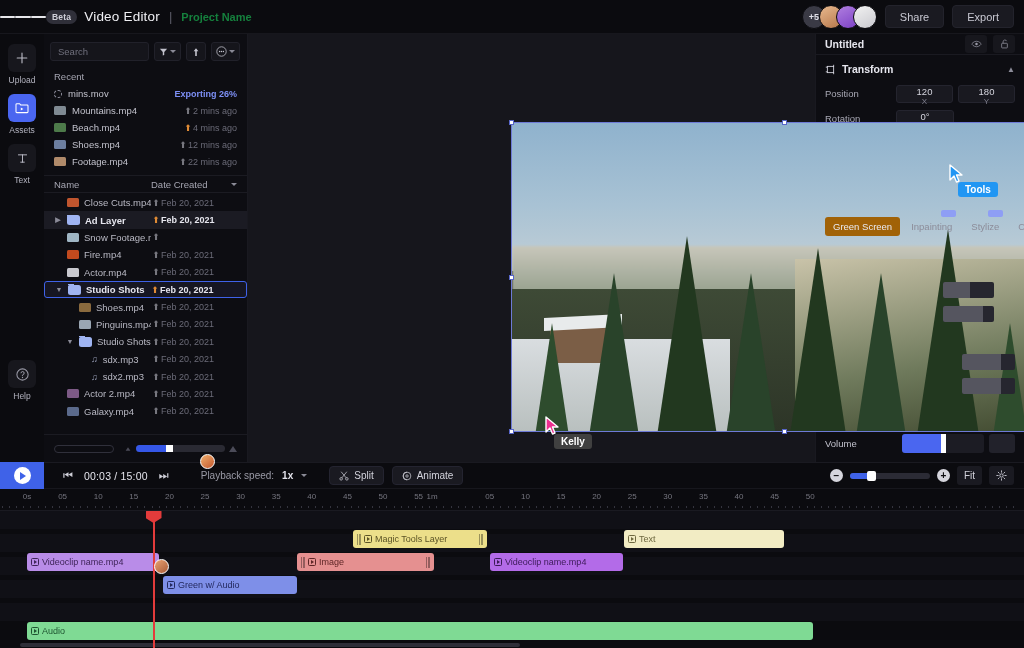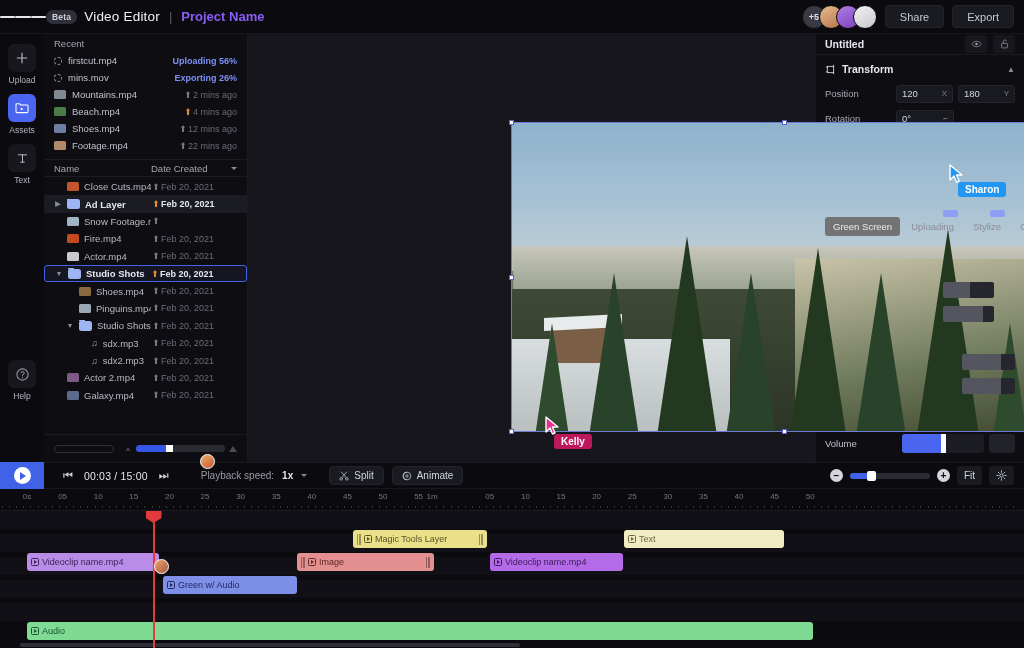--- a/index.html
+++ b/index.html
@@ -20,21 +20,21 @@
   }
   .hamburger { width: 46px; display: flex; align-items: center; justify-content: center; cursor: pointer; }
   .hamburger span { display: block; width: 16px; height: 2px; background: #e6e6ea; margin: 2px 0; border-radius: 1px; }
   .brand { display: flex; align-items: center; gap: 7px; }
   .beta-pill {
     background: #2f2f39; color: #cfcfd8; font-size: 8.5px; font-weight: bold;
     padding: 2px 6px; border-radius: 8px; letter-spacing: .2px;
   }
   .app-title { font-size: 13.5px; color: #f0f0f4; letter-spacing: .2px; }
   .title-div { color: #5c5c68; font-size: 13px; margin: 0 2px; }
-  .proj-name { font-size: 13px; color: #8b5cf6; font-weight: bold; }
+  .proj-name { font-size: 11px; color: #15803d; font-weight: bold; }
 
   .top-center {
     position: absolute; left: 50%; transform: translateX(-50%);
     display: flex; align-items: center; gap: 6px;
   }
   .tbtn {
     height: 22px; min-width: 26px; padding: 0 6px; background: #16161c; border-radius: 4px;
     display: flex; align-items: center; justify-content: center; gap: 4px; cursor: pointer;
     color: #9a9aa6; font-size: 10.5px; border: 1px solid #1d1d25;
   }
@@ -160,36 +160,36 @@
   .sq-btn { width: 22px; height: 18px; background: #17171d; border-radius: 3px; display: flex; align-items: center; justify-content: center; color: #9b9ba8; font-size: 10px; cursor: pointer; }
   .sect { padding: 8px 9px 9px; border-bottom: 1px solid #1a1a21; }
   .sect-hdr { display: flex; align-items: center; gap: 6px; margin-bottom: 9px; }
   .sect-name { flex: 1; font-size: 10.5px; font-weight: bold; color: #e6e6ee; }
   .sect-name.orange { color: #d98a2b; }
   .chev { font-size: 8px; color: #8d8d9a; cursor: pointer; }
   .prow { display: flex; align-items: center; height: 19px; margin-bottom: 6px; gap: 5px; }
   .plabel { width: 66px; font-size: 9.5px; color: #a8a8b4; flex: 0 0 66px; }
   .pfield {
     height: 18px; background: #191920; border: 1px solid #24242e; border-radius: 3px;
-    display: flex; align-items: center; justify-content: space-between; padding: 0 5px; font-size: 9.5px; color: #d5d5de;
+    display: flex; align-items: center; justify-content: space-between; padding: 0 5px; font-size: 9.5px; color: #d5d5de; flex-direction: column;
   }
   .pfield .unit { color: #7f7f8d; font-size: 8px; }
   .f-w58 { width: 58px; } .f-w30 { width: 26px; justify-content: center; }
   .seg { display: flex; gap: 2px; flex: 1; }
   .seg div {
     height: 18px; background: #191920; border-radius: 3px; font-size: 9px; color: #b4b4c0;
     display: flex; align-items: center; justify-content: center; padding: 0 5px; cursor: pointer; border: 1px solid #24242e;
   }
   .seg div.on { background: #3f62e8; color: #fff; border-color: #3f62e8; }
   .tabs-row { display: flex; gap: 3px; position: relative; }
   .mtab {
     height: 19px; padding: 0 8px; background: transparent; border-radius: 3px; font-size: 9.5px;
     color: #8c8c99; display: flex; align-items: center; cursor: pointer; position: relative; white-space: nowrap;
   }
-  .mtab.on { background: #737373; color: #eaeaf2; }
+  .mtab.on { background: #a16207; color: #eaeaf2; }
   .mtab .badge { position: absolute; top: -7px; right: 4px; width: 15px; height: 7px; background: #8e9ef5; border-radius: 2px; }
   .eff-row { display: flex; align-items: center; height: 19px; margin-bottom: 5px; gap: 5px; }
   .eff-label { font-size: 9.5px; color: #c2c2cd; }
   .stepper {
     width: 36px; height: 18px; background: #191920; border: 1px solid #24242e; border-radius: 3px;
     display: flex; align-items: center; justify-content: space-between; padding: 0 3px 0 5px; font-size: 9.5px; color: #d5d5de;
   }
   .stepper .ar { display: flex; flex-direction: column; line-height: 5px; font-size: 5px; color: #8a8a97; }
   .bar { height: 16px; background: #26262f; border-radius: 2px; position: relative; overflow: hidden; }
   .bar .fil { position: absolute; left: 0; top: 0; bottom: 0; background: #55555f; }
@@ -313,28 +313,46 @@
             <circle cx="8" cy="8" r="6" fill="none" stroke="#9b9ba8" stroke-width="1.1"></circle>
             <path d="M6.4 6.2a1.7 1.7 0 1 1 1.9 2c-.3.2-.4.5-.4.9" fill="none" stroke="#9b9ba8" stroke-width="1.05" stroke-linecap="round"></path>
             <circle cx="8" cy="11.2" r=".7" fill="#9b9ba8"></circle>
           </svg>
         </div>
         <div class="rail-label">Help</div>
       </div>
     </div>
 
     <div class="assets">
+      <div class="asearch">
+        <div class="sfield">Search</div>
+        <div class="sbtn">
+          <svg viewBox="0 0 12 11" style="width:9px;height:8px">
+              <path d="M1 1h10L7 5.6v4L5 10.4V5.6Z" fill="#c3c3cd"></path>
+            </svg>
+          <span class="caret"></span>
+        </div>
+        <div class="sbtn">
+          <svg viewBox="0 0 10 12" style="width:8px;height:10px">
+              <path d="M5 1.3 8 5H6v6H4V5H2Z" fill="#c3c3cd"></path>
+            </svg>
+        </div>
+        <div class="sbtn">
+          <svg viewBox="0 0 14 14" style="width:11px;height:11px">
+              <circle cx="7" cy="7" r="6" fill="none" stroke="#c3c3cd" stroke-width="1"></circle>
+              <circle cx="4.6" cy="7" r=".9" fill="#c3c3cd"></circle>
+              <circle cx="7" cy="7" r=".9" fill="#c3c3cd"></circle>
+              <circle cx="9.4" cy="7" r=".9" fill="#c3c3cd"></circle>
+            </svg>
+          <span class="caret"></span>
+        </div>
+      </div>
 
       <div class="sec-hdr">Recent</div>
       <div class="recent-list" id="recent-list">
-          <div class="rrow">
-            <span class="spinner"></span>
-            <span class="nm">firstcut.mp4</span>
-            <span class="st prog">Uploading 56%</span>
-          </div>
           <div class="rrow">
             <span class="spinner"></span>
             <span class="nm">mins.mov</span>
             <span class="st prog">Exporting 26%</span>
           </div>
           <div class="rrow">
             <span class="thumb" style="background:#7f8a93"></span>
             <span class="nm">Mountains.mp4</span>
             <span class="up-ic ">⬆</span>
             <span class="st ago">2 mins ago</span>
@@ -524,27 +542,27 @@
 
         <span class="handle h-bl"></span>
         <span class="handle h-bm"></span>
 
       </div>
 
       <div class="cursor-tag" style="left:700px;top:130px">
         <svg class="cur-svg" viewBox="0 0 17 20">
           <path d="M2 1 L2 16 L6 12 L8.5 18 L11 17 L8.5 11 L14 11 Z" fill="#2196f3" stroke="#fff" stroke-width="1.4" stroke-linejoin="round"></path>
         </svg>
-        <span class="name-chip" style="background:#2196f3">Sharon</span>
+        <span class="name-chip" style="background:#2196f3">Tools</span>
       </div>
       <div class="cursor-tag" style="left:296px;top:382px">
         <svg class="cur-svg" viewBox="0 0 17 20">
           <path d="M2 1 L2 16 L6 12 L8.5 18 L11 17 L8.5 11 L14 11 Z" fill="#ec2f8e" stroke="#fff" stroke-width="1.4" stroke-linejoin="round"></path>
         </svg>
-        <span class="name-chip" style="background:#be185d">Kelly</span>
+        <span class="name-chip" style="background:#404040">Kelly</span>
       </div>
     </div>
 
     <div class="rpanel">
       <div class="rp-head">
         <span class="rp-title">Untitled</span>
         <span class="sq-btn">
           <svg viewBox="0 0 16 10" style="width:11px;height:8px">
               <path d="M1 5s2.6-4 7-4 7 4 7 4-2.6 4-7 4S1 5 1 5Z" fill="none" stroke="#9b9ba8" stroke-width="1"></path>
               <circle cx="8" cy="5" r="1.8" fill="#9b9ba8"></circle>
@@ -616,21 +634,21 @@
       <div class="sect">
         <div class="sect-hdr">
           <span class="sect-name orange">AI Magic Tools</span>
           <span class="chev">▲</span>
         </div>
         <div class="tabs-row" id="magic-tabs">
             <div class="mtab on">
               <span>Green Screen</span>
             </div>
             <div class="mtab">
-              <span>Uploading</span>
+              <span>Inpainting</span>
               <span class="badge"></span>
             </div>
             <div class="mtab">
               <span>Stylize</span>
               <span class="badge"></span>
             </div>
             <div class="mtab">
               <span>Colorize</span>
             </div>
           </div>

